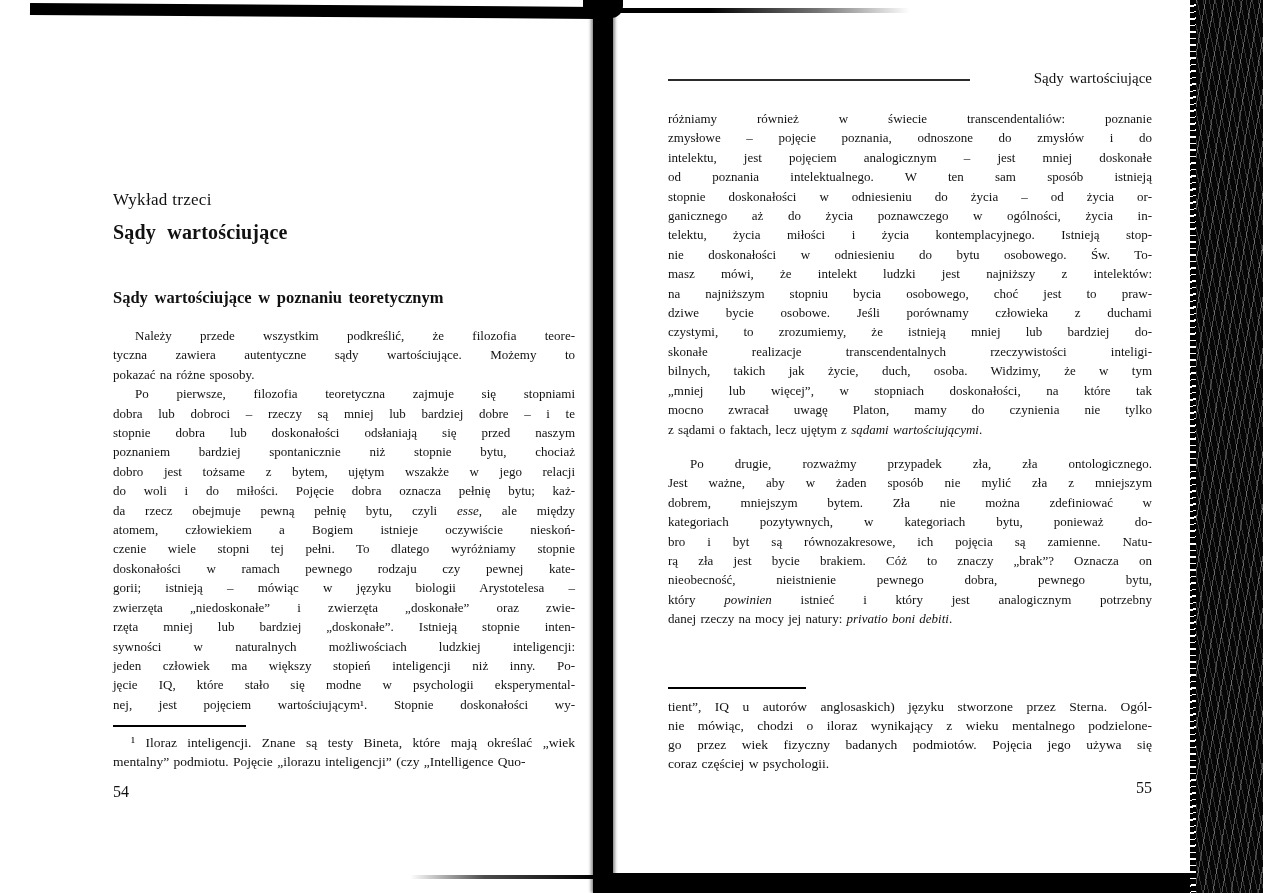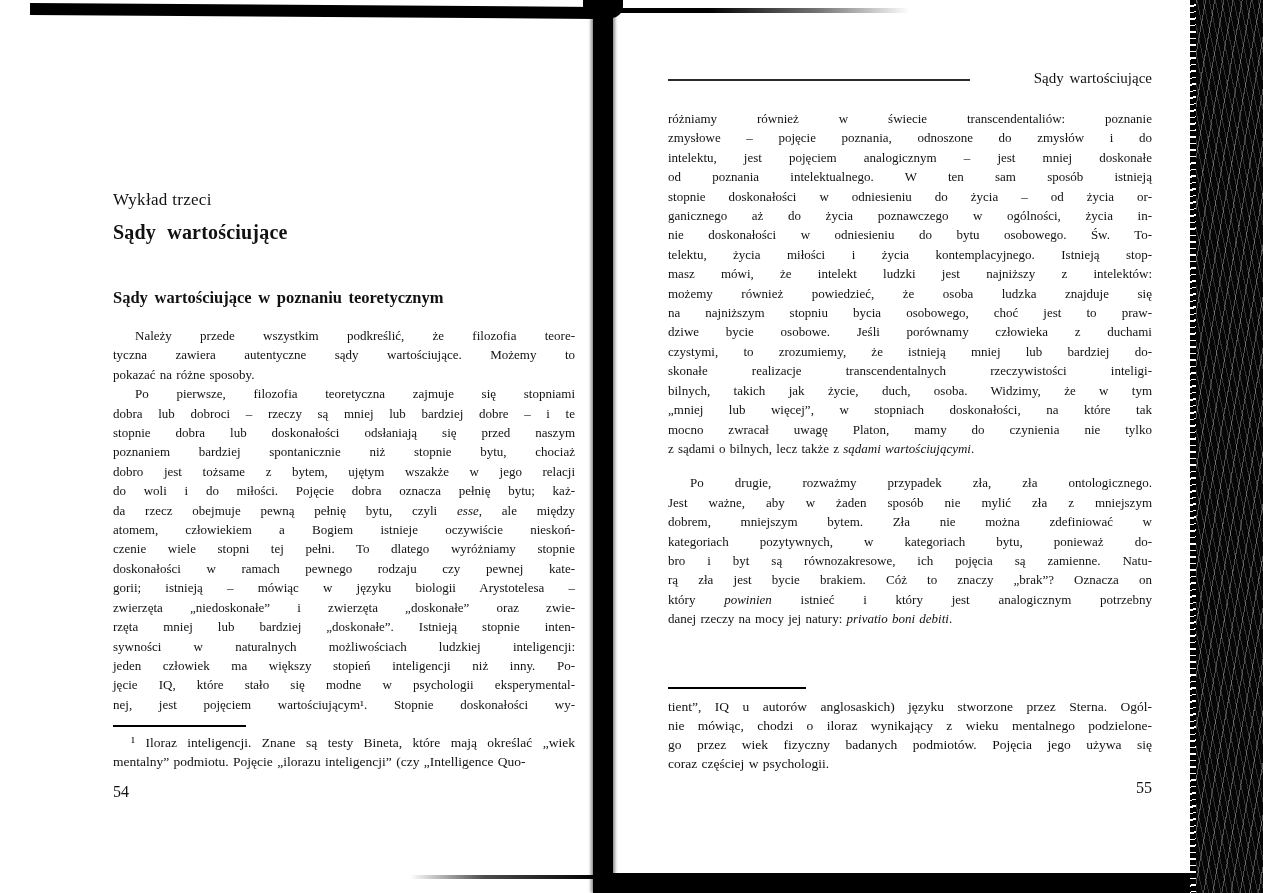--- a/index.html
+++ b/index.html
@@ -96,38 +96,38 @@
   <div class="pg" style="left:668px;top:0;width:484px;height:893px;">
     <div class="runhead-rule" style="left:0;top:79px;width:302px;"></div>
     <div class="runhead" style="position:absolute;left:0;top:70px;width:484px;">Sądy wartościujące</div>
     <div class="tcol" style="left:0;top:109px;width:484px;">
         <div class="tline"><span>różniamy również w świecie transcendentaliów: poznanie</span></div>
         <div class="tline"><span>zmysłowe – pojęcie poznania, odnoszone do zmysłów i do</span></div>
         <div class="tline"><span>intelektu, jest pojęciem analogicznym – jest mniej doskonałe</span></div>
         <div class="tline"><span>od poznania intelektualnego. W ten sam sposób istnieją</span></div>
         <div class="tline"><span>stopnie doskonałości w odniesieniu do życia – od życia or-</span></div>
         <div class="tline"><span>ganicznego aż do życia poznawczego w ogólności, życia in-</span></div>
+        <div class="tline"><span>telektu, życia miłości i życia kontemplacyjnego. Istnieją stop-</span></div>
         <div class="tline"><span>nie doskonałości w odniesieniu do bytu osobowego. Św. To-</span></div>
-        <div class="tline"><span>telektu, życia miłości i życia kontemplacyjnego. Istnieją stop-</span></div>
         <div class="tline"><span>masz mówi, że intelekt ludzki jest najniższy z intelektów:</span></div>
-        <div class="tline"><span>możemy również powiedzieć, że osoba ludzka znajduje się</span></div>
         <div class="tline"><span>na najniższym stopniu bycia osobowego, choć jest to praw-</span></div>
         <div class="tline"><span>dziwe bycie osobowe. Jeśli porównamy człowieka z duchami</span></div>
         <div class="tline"><span>czystymi, to zrozumiemy, że istnieją mniej lub bardziej do-</span></div>
         <div class="tline"><span>skonałe realizacje transcendentalnych rzeczywistości inteligi-</span></div>
         <div class="tline"><span>bilnych, takich jak życie, duch, osoba. Widzimy, że w tym</span></div>
         <div class="tline"><span>„mniej lub więcej”, w stopniach doskonałości, na które tak</span></div>
         <div class="tline"><span>mocno zwracał uwagę Platon, mamy do czynienia nie tylko</span></div>
-        <div class="tline pend"><span>z sądami o bilnych, lecz także z </span><i>sądami wartościującymi</i><span>.</span></div>
+        <div class="tline pend"><span>z sądami o faktach, lecz ujętym z </span><i>sądami wartościującymi</i><span>.</span></div>
         <div class="tline indent pgap"><span>Po drugie, rozważmy przypadek zła, zła ontologicznego.</span></div>
         <div class="tline"><span>Jest ważne, aby w żaden sposób nie mylić zła z mniejszym</span></div>
         <div class="tline"><span>dobrem, mniejszym bytem. Zła nie można zdefiniować w</span></div>
         <div class="tline"><span>kategoriach pozytywnych, w kategoriach bytu, ponieważ do-</span></div>
         <div class="tline"><span>bro i byt są równozakresowe, ich pojęcia są zamienne. Natu-</span></div>
         <div class="tline"><span>rą zła jest bycie brakiem. Cóż to znaczy „brak”? Oznacza on</span></div>
+        <div class="tline"><span>nieobecność, nieistnienie pewnego dobra, pewnego bytu,</span></div>
         <div class="tline"><span>który </span><i>powinien</i><span> istnieć i który jest analogicznym potrzebny</span></div>
         <div class="tline pend"><span>danej rzeczy na mocy jej natury: </span><i>privatio boni debiti</i><span>.</span></div>
       </div>
     <div class="fn-rule" style="left:0;top:687px;width:138px;"></div>
     <div class="tcol fn" style="left:0;top:697px;width:484px;">
         <div class="tline"><span>tient”, IQ u autorów anglosaskich) języku stworzone przez Sterna. Ogól-</span></div>
         <div class="tline"><span>nie mówiąc, chodzi o iloraz wynikający z wieku mentalnego podzielone-</span></div>
         <div class="tline"><span>go przez wiek fizyczny badanych podmiotów. Pojęcia jego używa się</span></div>
         <div class="tline pend"><span>coraz częściej w psychologii.</span></div>
       </div>

